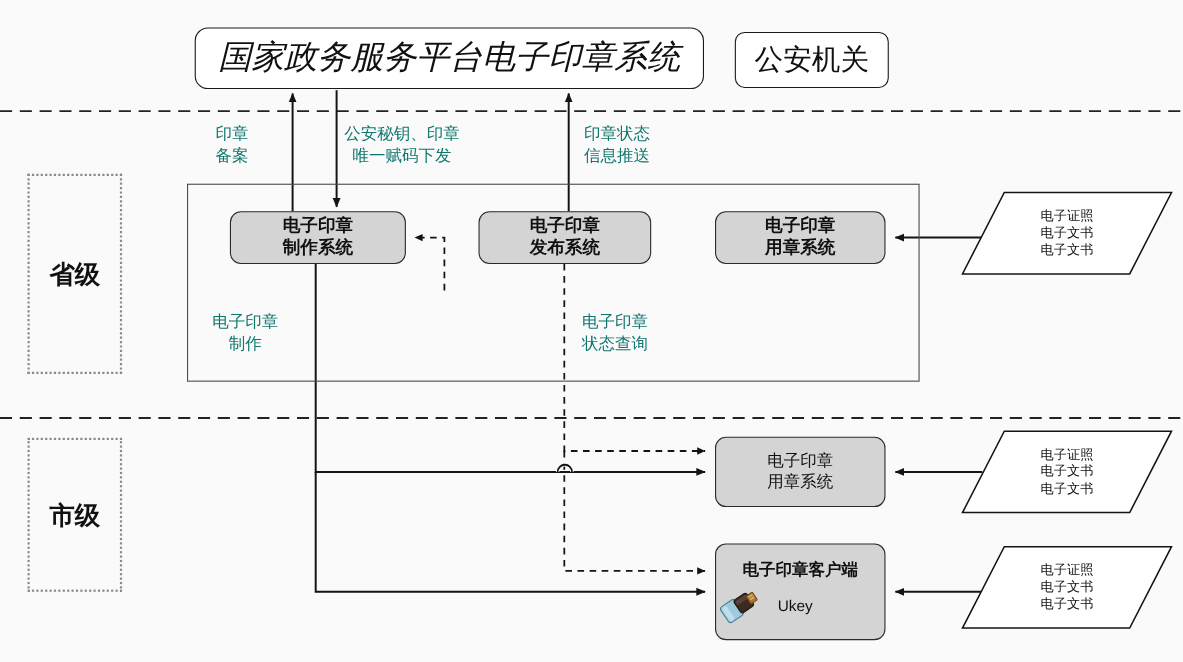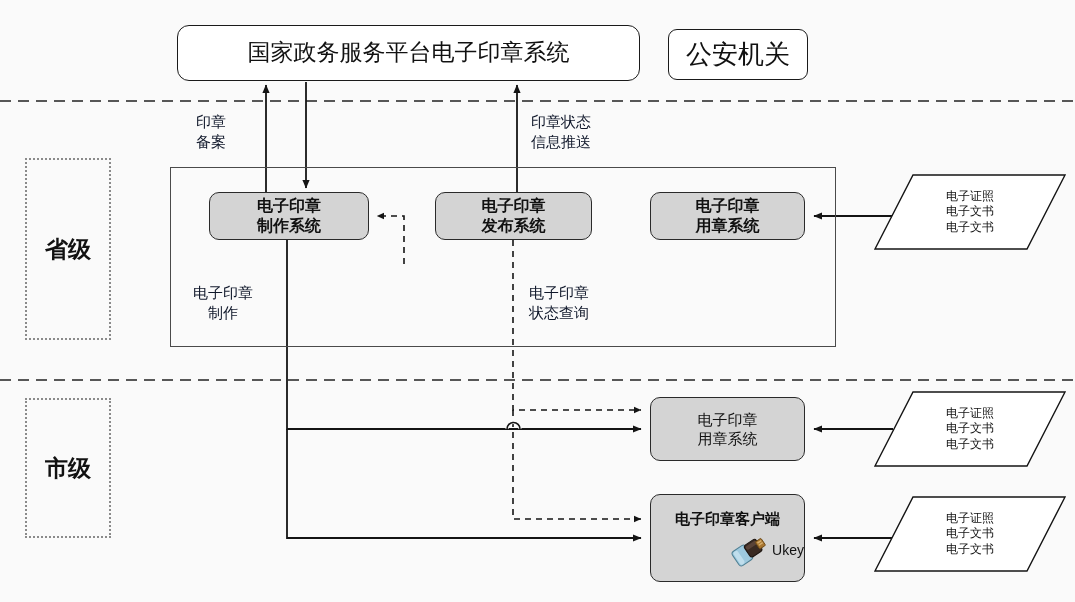--- a/index.html
+++ b/index.html
@@ -23,59 +23,59 @@
     background:#fff;
     border:1.3px solid #1a1a1a;
   }
   .node.round{border-radius:10px;}
   .node.gray{background:#d4d4d4;border:1.1px solid #2a2a2a;border-radius:10px;}
   .node.gray .t{font-weight:bold;}
 
   .t{display:block;white-space:nowrap;}
 
   
-  #natl{left:177px;top:25px;width:463px;height:56px;border-radius:12px;font-size:23px;}
+  #natl{left:177px;top:25px;width:463px;height:56px;border-radius:12px;font-size:30px;font-style:italic;}
   #police{left:668px;top:29px;width:140px;height:51px;border-radius:9px;font-size:26px;}
 
   #prov-container{
     position:absolute;left:170px;top:167px;width:666px;height:180px;
     border:1.4px solid #4a4a4a;background:transparent;box-sizing:border-box;
   }
 
   #make{left:209px;top:192px;width:160px;height:48px;font-size:16px;}
   #publish{left:435px;top:192px;width:157px;height:48px;font-size:16px;}
   #use-prov{left:650px;top:192px;width:155px;height:48px;font-size:16px;}
   #hbca{left:359px;top:264px;width:90px;height:42px;font-size:15px;font-weight:normal;}
   #hbca .t{font-weight:normal;}
 
   #use-city{left:650px;top:397px;width:155px;height:64px;font-size:15px;}
   #use-city .t{font-weight:normal;}
   #client{left:650px;top:494px;width:155px;height:88px;font-size:15px;}
   #client .t{font-weight:bold;}
 
   #client .cl-title{margin-top:2px;}
-  #client .cl-row{display:flex;align-items:center;justify-content:flex-end;gap:2px;margin-top:4px;width:100%;}
+  #client .cl-row{display:flex;align-items:center;justify-content:flex-start;gap:14px;margin-top:4px;width:100%;}
   #client .ukey-label{font-size:14px;}
 
   
   .level-tag{
     position:absolute;
     border:2px dotted #8a8a8a;
     background:transparent;
     display:flex;align-items:center;justify-content:center;
     font-size:23px;font-weight:bold;color:#111;
     box-sizing:border-box;
   }
   #lvl-prov{left:25px;top:158px;width:86px;height:182px;}
   #lvl-city{left:25px;top:398px;width:86px;height:140px;}
 
   
   .lbl{
     position:absolute;font-size:15px;line-height:1.33;
-    color:#0f172a;text-align:center;white-space:nowrap;
+    color:#0f766e;text-align:center;white-space:nowrap;
   }
   #lbl-record{left:196px;top:112px;}
   #lbl-key{left:313px;top:112px;}
   #lbl-status{left:531px;top:112px;}
   #lbl-makeseal{left:193px;top:283px;}
   #lbl-query{left:529px;top:283px;}
 
   
   .para{position:absolute;width:190px;height:74px;}
   .para .ptext{
@@ -191,20 +191,24 @@
   </div>
   <div class="level-tag" id="lvl-city">
     <span>市级</span>
   </div>
 
   <div class="lbl" id="lbl-record">
     <div>印章</div>
     <div>备案</div>
   </div>
 
+  <div class="lbl" id="lbl-key">
+    <div>公安秘钥、印章</div>
+    <div>唯一赋码下发</div>
+  </div>
 
   <div class="lbl" id="lbl-status">
     <div>印章状态</div>
     <div>信息推送</div>
   </div>
 
   <div class="lbl" id="lbl-makeseal">
     <div>电子印章</div>
     <div>制作</div>
   </div>

